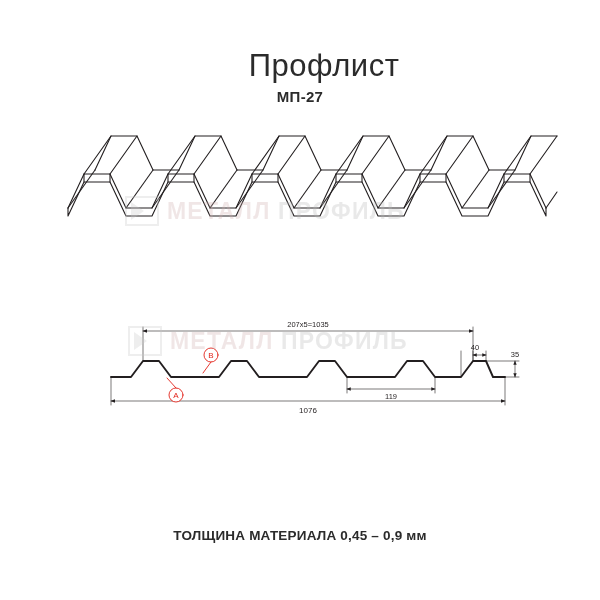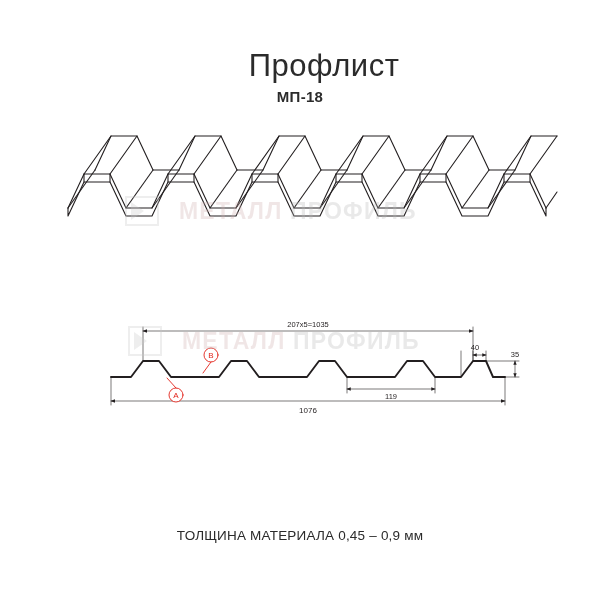--- a/index.html
+++ b/index.html
@@ -45,21 +45,21 @@
     letter-spacing: 0.3px;
     color: #2b2b2b;
   }
   .footer-note {
     position: absolute;
     left: 0;
     top: 528px;
     width: 600px;
     text-align: center;
     font-size: 13.5px;
-    font-weight: 400;
+    font-weight: 700;
     letter-spacing: 0.2px;
     color: #2b2b2b;
   }
 
   
   .iso-wrap {
     position: absolute;
     left: 40px;
     top: 130px;
     width: 520px;
@@ -84,21 +84,21 @@
   .wm-1 { left: 125px; top: 196px; }
   .wm-2 { left: 128px; top: 326px; }
   .wm-text {
     font-size: 23px;
     font-weight: 700;
     letter-spacing: 1.2px;
     color: #b9b9b9;
     white-space: nowrap;
   }
   .wm-text .red { color: #cfb0b0; }
-  .wm-row { display: flex; align-items: center; gap: 20px; }
+  .wm-row { display: flex; align-items: center; gap: 8px; }
   .wm-mark {
     width: 30px; height: 26px;
     border: 2px solid #c9c9c9;
     position: relative;
   }
   .wm-mark::before {
     content: "";
     position: absolute;
     left: 4px; top: 4px;
     width: 0; height: 0;
@@ -106,21 +106,21 @@
     border-top: 9px solid transparent;
     border-bottom: 9px solid transparent;
   }
 </style>
 </head>
 <body>
 
 <div class="page">
 
   <div class="title">Профлист</div>
-  <div class="subtitle">МП-18</div>
+  <div class="subtitle">МП-27</div>
 
   <div class="iso-wrap">
     <svg width="520" height="140" viewBox="0 0 520 140" fill="none" stroke="#231f20" stroke-width="1.1" stroke-linejoin="round" stroke-linecap="round">
       <g>
 
         <path d="M28 78 L44 44 L70 44 L86 78 L112 78 L128 44 L154 44 L170 78 L196 78 L212 44 L238 44 L254 78 L280 78 L296 44 L322 44 L338 78 L364 78 L380 44 L406 44 L422 78 L448 78 L464 44 L490 44 L506 78"></path>
 
         <path d="M55 40 L71 6 L97 6 L113 40 L139 40 L155 6 L181 6 L197 40 L223 40 L239 6 L265 6 L281 40 L307 40 L323 6 L349 6 L365 40 L391 40 L407 6 L433 6 L449 40 L475 40 L491 6 L517 6"></path>
 
         <path d="M28 78 L55 40"></path>

